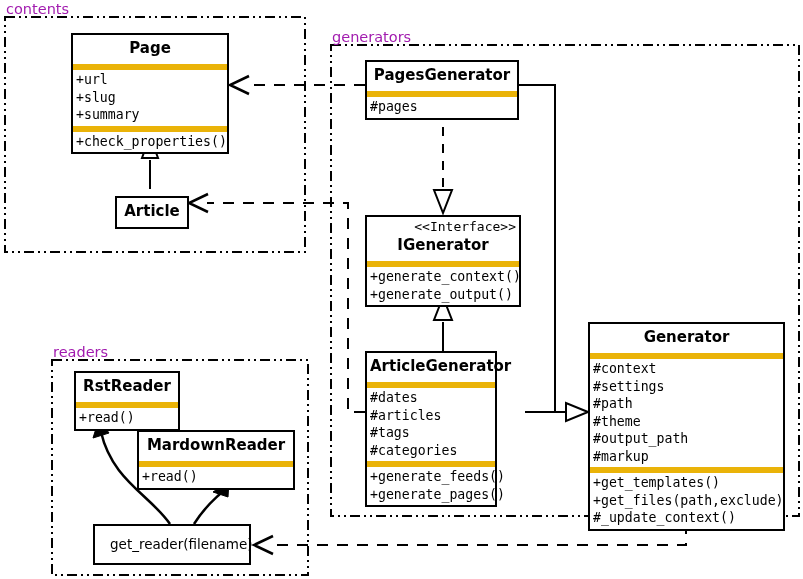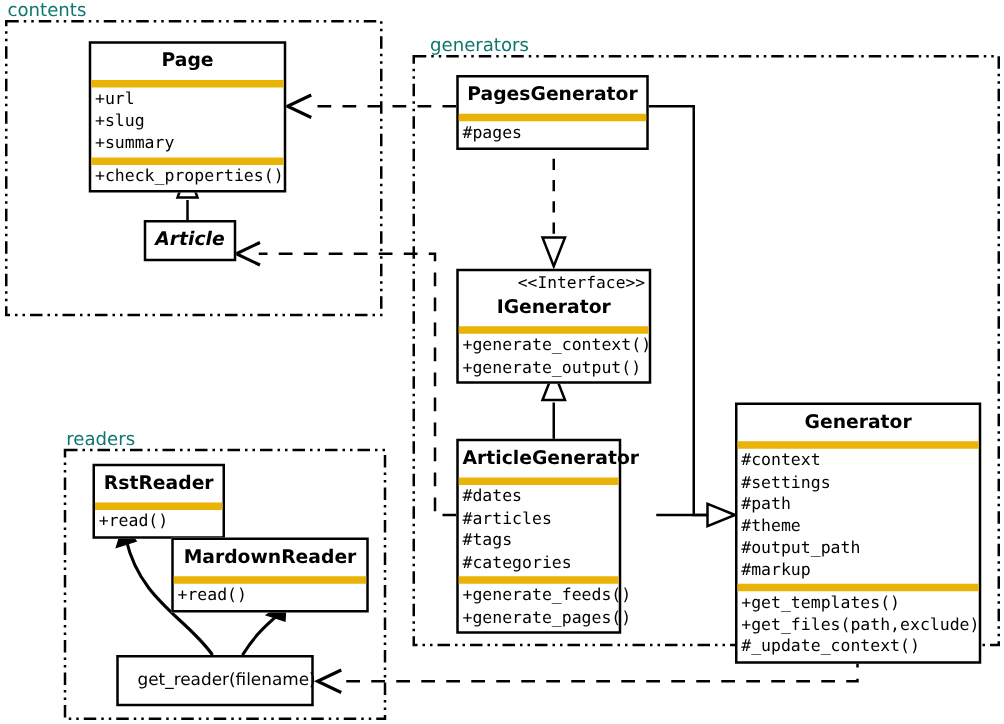--- a/index.html
+++ b/index.html
@@ -21,21 +21,21 @@
     top: 0;
     width: 803px;
     height: 579px;
     pointer-events: none;
   }
   
   .pkg-label {
     position: absolute;
     font-family: "DejaVu Sans", sans-serif;
     font-size: 14.5px;
-    color: #0f766e;
+    color: #a21caf;
     white-space: nowrap;
     line-height: 18px;
   }
   
   .uml {
     position: absolute;
     box-sizing: border-box;
     background: #ffffff;
     border: 2px solid #000;
     z-index: 5;
@@ -137,39 +137,39 @@
 
     <g>
       <path d="M 194 524 C 206 505 214 500 222 492" fill="none" stroke="#000" stroke-width="2.5"></path>
       <polygon points="229,481 213,492 228,497" fill="#000" stroke="#000" stroke-width="1"></polygon>
     </g>
 
   </svg>
 
   <div class="pkg-label" style="left:6px; top:0px;">contents</div>
 
-  <div class="pkg-label" style="left:344px; top:28px;text-align:right;">generators</div>
+  <div class="pkg-label" style="left:332px; top:28px;text-align:right;">generators</div>
 
   <div class="pkg-label" style="left:53px; top:343px;">readers</div>
 
   <div class="uml" style="left:71px; top:33px; width:158px;">
     <div class="sec">
       <div class="title">Page</div>
     </div>
     <div class="sec">
       <div class="member">+url</div>
       <div class="member">+slug</div>
       <div class="member">+summary</div>
     </div>
     <div class="sec">
       <div class="member">+check_properties()</div>
     </div>
   </div>
 
-  <div class="uml" style="left:115px; top:176px; width:74px;font-style:italic;">
+  <div class="uml" style="left:115px; top:196px; width:74px;">
     <div class="sec">
       <div class="title">Article</div>
     </div>
   </div>
 
   <div class="uml" style="left:365px; top:60px; width:154px;">
     <div class="sec">
       <div class="title">PagesGenerator</div>
     </div>
     <div class="sec">

